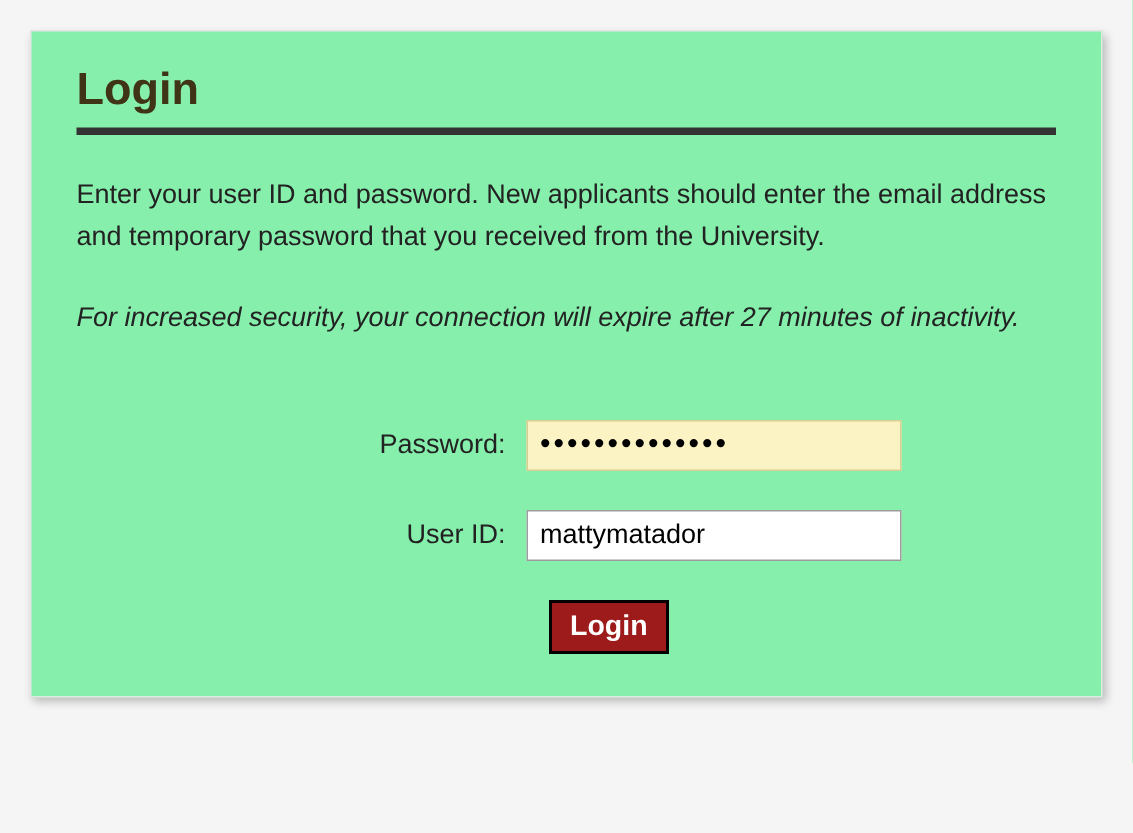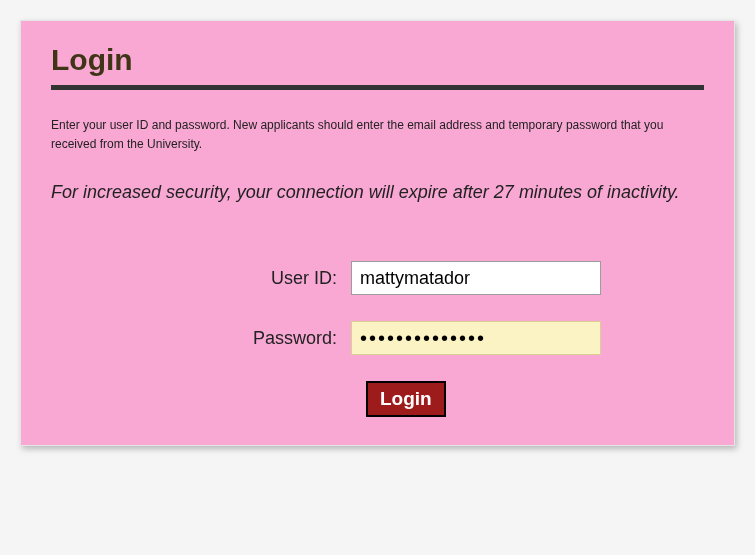--- a/index.html
+++ b/index.html
@@ -6,38 +6,38 @@
     box-sizing: border-box;
   }
   body {
     margin: 0;
     padding: 20px;
     background: #f5f5f5;
     font-family: Arial, Helvetica, sans-serif;
   }
   .login-card {
     width: 715px;
-    background: #f9a8d4;
+    background: #86efac;
     padding: 22px 30px 28px 30px;
     box-shadow: 2px 3px 6px rgba(0,0,0,0.25);
     border: 1px solid #e5e5e5;
   }
   .login-title {
     font-size: 30px;
     font-weight: bold;
     color: #3f3516;
     margin: 0 0 8px 0;
   }
   .title-rule {
     border: none;
     border-top: 5px solid #333333;
     margin: 0 0 26px 0;
   }
   .instruction-text {
-    font-size: 12px;
+    font-size: 18px;
     color: #222;
     line-height: 1.55;
     margin: 0 0 26px 0;
   }
   .security-note {
     font-size: 18px;
     font-style: italic;
     color: #222;
     line-height: 1.55;
     margin: 16px 0 54px 0;
@@ -90,25 +90,25 @@
 
 <div class="login-card">
   <h1 class="login-title">Login</h1>
   <hr class="title-rule">
 
   <p class="instruction-text">Enter your user ID and password. New applicants should enter the email address and temporary password that you received from the University.</p>
 
   <p class="security-note">For increased security, your connection will expire after 27 minutes of inactivity.</p>
 
   <div class="form-row">
-    <label class="form-label">User ID:</label>
-    <input type="text" class="text-input" value="mattymatador" style="">
+    <label class="form-label">Password:</label>
+    <input type="text" class="text-input password" readonly="" value="••••••••••••••" style="">
   </div>
 
   <div class="form-row">
-    <label class="form-label">Password:</label>
-    <input type="text" class="text-input password" readonly="" value="••••••••••••••" style="">
+    <label class="form-label">User ID:</label>
+    <input type="text" class="text-input" value="mattymatador" style="">
   </div>
 
   <div class="button-row">
     <button class="login-button">Login</button>
   </div>
 </div>
 
 </body></html>

